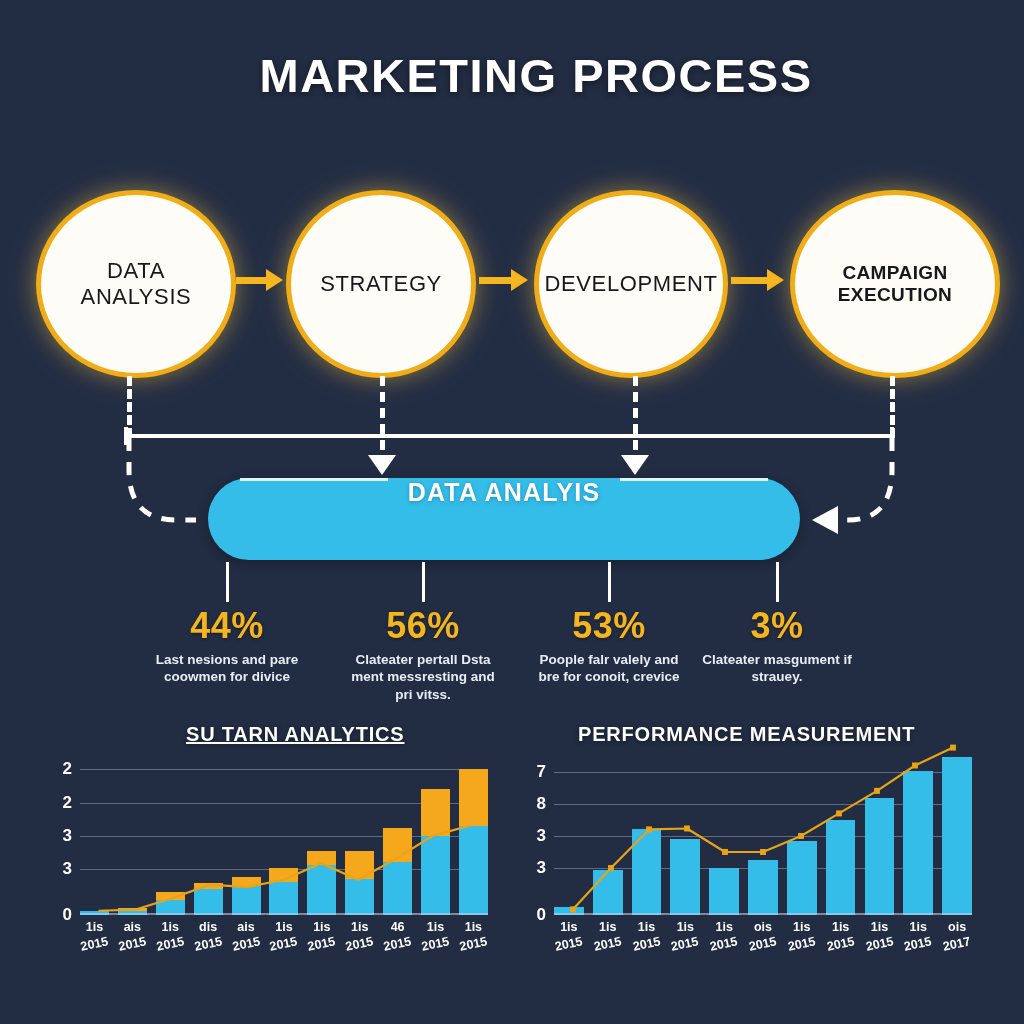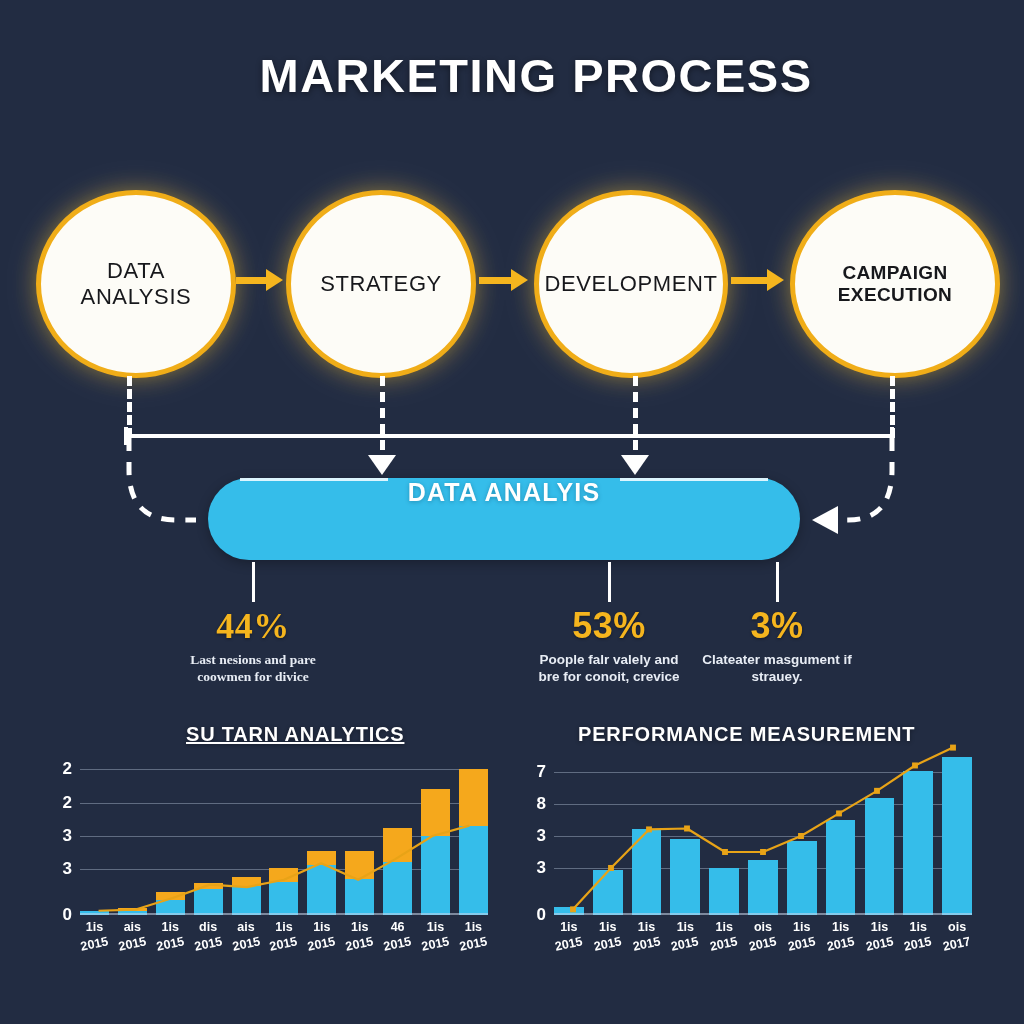--- a/index.html
+++ b/index.html
@@ -104,21 +104,21 @@
   .stat .tick{width:3px;height:40px;background:#ffffff;margin:0 auto 6px;}
   .stat .pct{
     color:#f5b51e;font-size:36px;font-weight:bold;letter-spacing:.5px;
     line-height:1;margin-bottom:7px;
     text-shadow:0 1px 3px rgba(0,0,0,.4);
   }
   .stat .desc{
     color:#e8edf5;font-size:13.5px;line-height:1.28;font-weight:600;
     padding:0 6px;
   }
-  .s1{left:168px;font-family:Liberation Serif, serif;}
+  .s1{left:142px;}
   .s2{left:338px;}
   .s3{left:524px;}
   .s4{left:692px;}
 
   
   .chartTitle{
     position:absolute;color:#ffffff;font-size:20px;font-weight:bold;
     letter-spacing:.8px;text-shadow:0 1px 4px rgba(0,0,0,.4);
   }
   .ct1{left:186px;top:723px;text-decoration:underline;}
@@ -193,20 +193,25 @@
   <div class="banner">
     <div class="bl"></div>
     <div class="btxt">DATA ANALYIS</div>
     <div class="bl"></div>
   </div>
 
   <div class="stat s1">
     <div class="tick"></div>
     <div class="pct">44%</div>
     <div class="desc">Last nesions and pare coowmen for divice</div>
+  </div>
+  <div class="stat s2">
+    <div class="tick"></div>
+    <div class="pct">56%</div>
+    <div class="desc">Clateater pertall Dsta ment messresting and pri vitss.</div>
   </div>
   <div class="stat s3">
     <div class="tick"></div>
     <div class="pct">53%</div>
     <div class="desc">Poople falr valely and bre for conoit, crevice</div>
   </div>
   <div class="stat s4">
     <div class="tick"></div>
     <div class="pct">3%</div>
     <div class="desc">Clateater masgument if strauey.</div>

